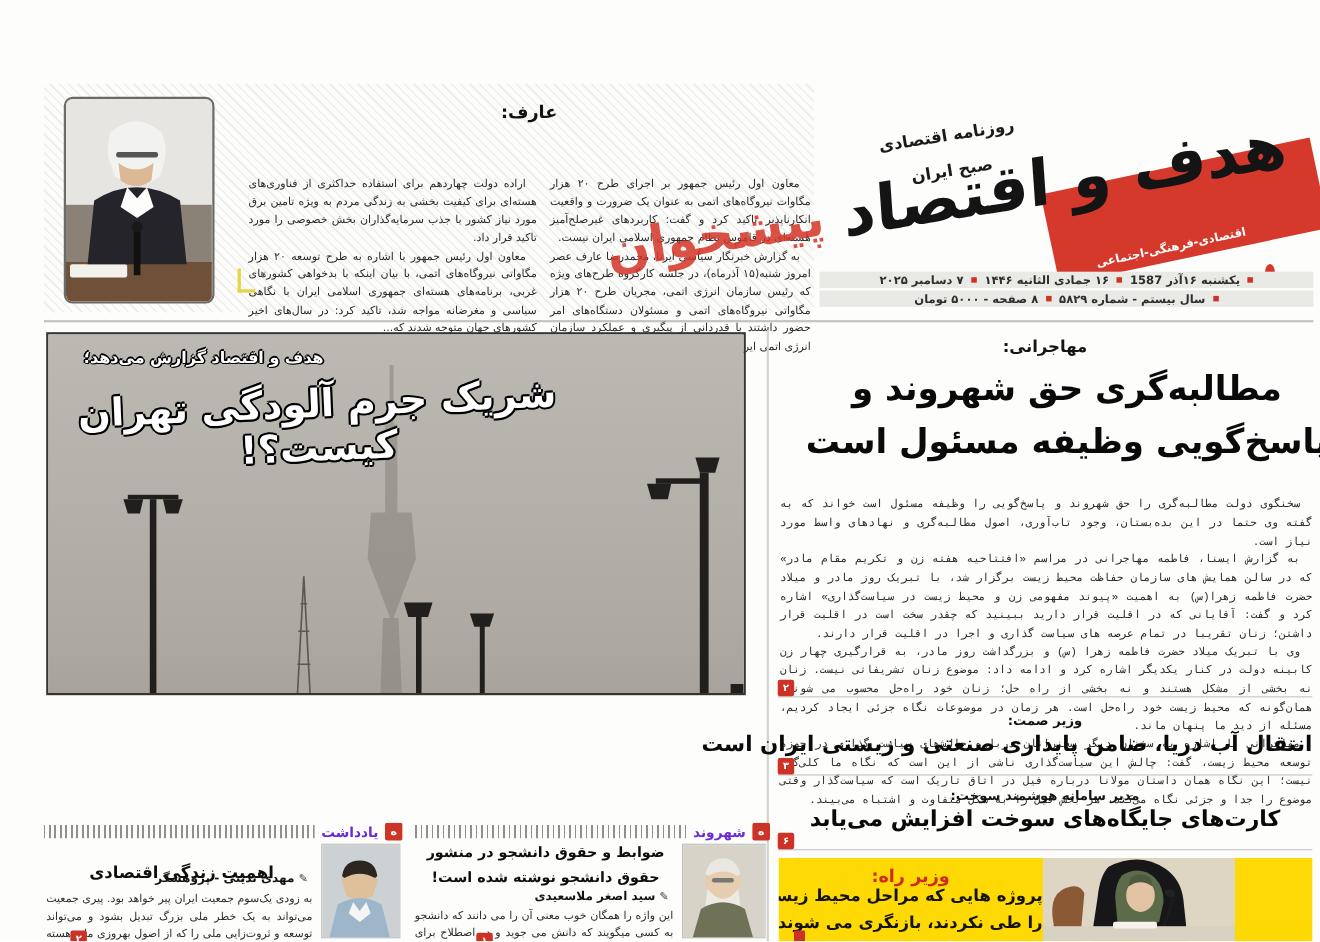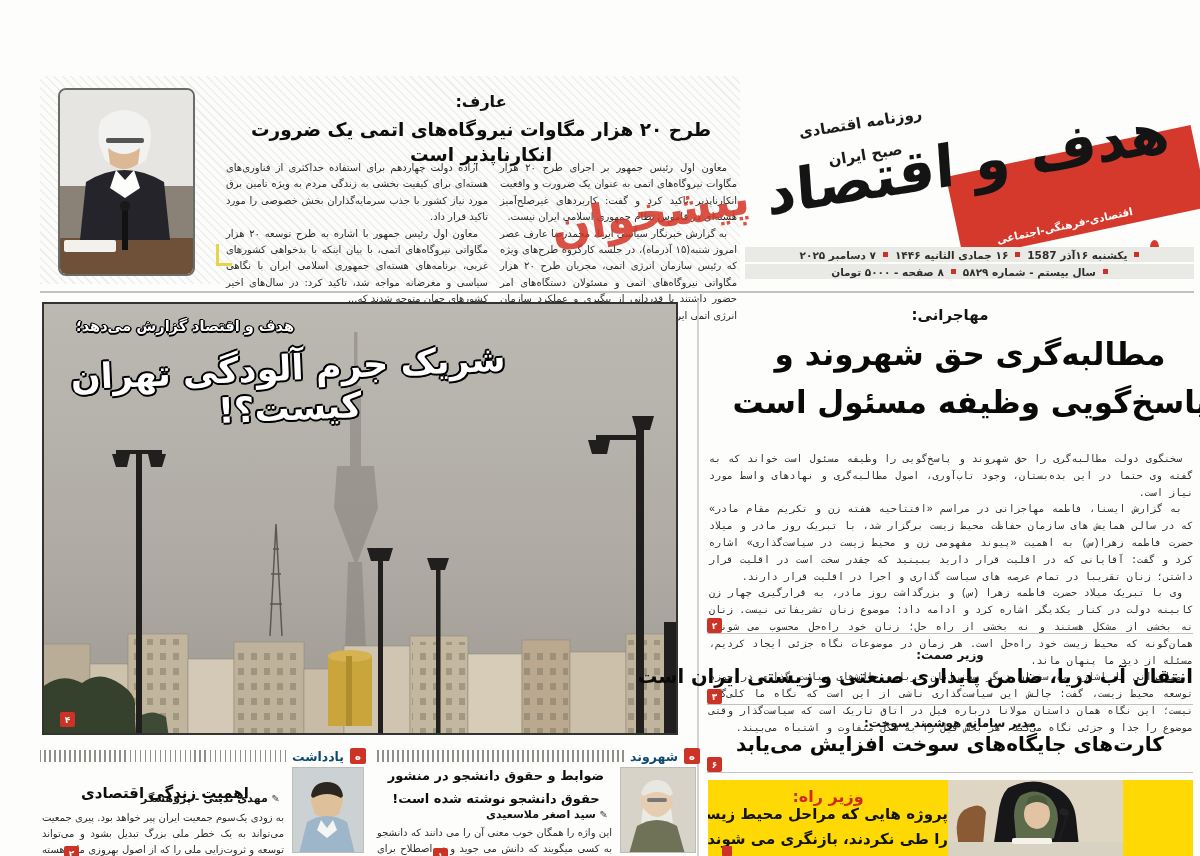--- a/index.html
+++ b/index.html
@@ -40,21 +40,21 @@
     border-left:3px solid #e8d44a; border-bottom:3px solid #e8d44a; }
   .yellow-l-num { position:absolute; left:197px; top:170px; font-size:9px; color:#8d8d8a; }
 
   
   .wm-callig { position:absolute; left:545px; top:186px; width:210px; text-align:center;
     font-size:46px; font-weight:bold; color:rgba(211,50,38,0.85); transform:rotate(-9deg); z-index:5; pointer-events:none; }
   .wm-site { position:absolute; left:556px; top:266px; width:190px; text-align:center; direction:ltr;
     font-size:19px; font-weight:bold; color:rgba(211,50,38,0.9); z-index:5; }
 
   
-  .main-photo { position:absolute; left:42px; top:302px; width:636px; height:433px;
+  .main-photo { position:absolute; left:42px; top:302px; width:636px; height:330px;
     border:2px solid #33332f; overflow:hidden; }
   .photo-kicker { position:absolute; left:16px; top:14px; width:250px; text-align:center;
     font-size:14.5px; font-weight:bold; color:#fff; z-index:3;
     text-shadow:-1.5px 0 #000, 1.5px 0 #000, 0 -1.5px #000, 0 1.5px #000, -1px -1px #000, 1px 1px #000; }
   .photo-headline { position:absolute; left:6px; top:44px; width:478px; text-align:center;
     font-size:35px; font-weight:bold; color:#fff; z-index:3; transform:rotate(-2.5deg);
     text-shadow:-2px 0 #000, 2px 0 #000, 0 -2px #000, 0 2px #000, -1.5px -1.5px #000, 1.5px 1.5px #000; }
 
   
   .pref { position:absolute; width:15px; height:15px; background:#cc3226; color:#fff;
@@ -75,21 +75,21 @@
   .yb-line { position:absolute; left:0; width:240px; text-align:center;
     font-size:15px; font-weight:bold; color:#131310; white-space:nowrap; }
   .yb-photo { position:absolute; left:240px; top:0; width:175px; height:76px; overflow:hidden; }
   .yb-mini { position:absolute; left:14px; top:66px; width:10px; height:10px; background:#cc3226; border-radius:1px; }
 
   
   .bsec { position:absolute; top:748px; height:108px; overflow:hidden; }
   .bsec-head { display:flex; flex-direction:row; align-items:center; gap:6px; height:16px; }
   .logo-sq { width:16px; height:16px; background:#ce3327; color:#fff; border-radius:2px;
     font-size:10px; font-weight:bold; display:flex; align-items:center; justify-content:center; flex:0 0 auto; }
-  .bsec-label { font-size:12.5px; font-weight:bold; color:#0c4a6e; flex:0 0 auto; }
+  .bsec-label { font-size:12.5px; font-weight:bold; color:#6d28d9; flex:0 0 auto; }
   .bsec-stripes { flex:1 1 auto; height:12px;
     background:repeating-linear-gradient(to left, #8f8f8c 0 1.5px, rgba(0,0,0,0) 1.5px 5px); }
   .bsec-photo { position:absolute; top:19px; border:1px solid #bdbdb9; overflow:hidden; }
   .bsec-headline { position:absolute; text-align:center; font-weight:bold; color:#0e0e0c; }
   .bsec-author { position:absolute; font-size:11px; font-weight:bold; color:#131311; }
   .bsec-author .pen { font-size:10px; color:#444; }
   .bsec-body { position:absolute; font-size:10px; line-height:1.62; text-align:justify; color:#2c2c2a; }
 </style>
 </head>
 <body>
@@ -131,21 +131,20 @@
         <path d="M45 30 q23 -20 46 0 q6 12 3 26 l-4 14 q-20 16 -41 0 l-6 -16 q-2 -14 2 -24 z" fill="#f2f2f0"></path>
         <path d="M52 58 q16 12 32 0 l-2 16 q-14 10 -28 0 z" fill="#dcb894"></path>
         <rect x="50" y="48" width="38" height="5" rx="2" fill="#555"></rect>
         <path d="M30 92 q38 -24 78 0 l6 58 l-90 0 z" fill="#24242a"></path>
         <path d="M60 80 l9 10 l9 -10 l6 18 l-15 10 l-15 -10 z" fill="#fdfdfb"></path>
         <rect x="66" y="120" width="6" height="40" fill="#111"></rect>
         <circle cx="69" cy="116" r="5" fill="#191919"></circle>
       </svg>
     </div>
     <div class="aref-kicker">عارف:</div>
-    <div class="aref-headline">طرح ۲۰ هزار مگاوات نیروگاه‌های اتمی یک ضرورت انکارناپذیر است</div>
     <div class="aref-col aref-col-r">
       <p>معاون اول رئیس جمهور بر اجرای طرح ۲۰ هزار مگاوات نیروگاه‌های اتمی به عنوان یک ضرورت و واقعیت انکارناپذیر تاکید کرد و گفت: کاربردهای غیرصلح‌آمیز هسته‌ای در قاموس نظام جمهوری اسلامی ایران نیست.</p>
       <p>به گزارش خبرنگار سیاسی ایرنا، محمدرضا عارف عصر امروز شنبه(۱۵ آذرماه)، در جلسه کارگروه طرح‌های ویژه که رئیس سازمان انرژی اتمی، مجریان طرح ۲۰ هزار مگاواتی نیروگاه‌های اتمی و مسئولان دستگاه‌های امر حضور داشتند با قدردانی از پیگیری و عملکرد سازمان انرژی اتمی ایران،</p>
     </div>
     <div class="aref-col aref-col-l">
       <p>اراده دولت چهاردهم برای استفاده حداکثری از فناوری‌های هسته‌ای برای کیفیت بخشی به زندگی مردم به ویژه تامین برق مورد نیاز کشور با جذب سرمایه‌گذاران بخش خصوصی را مورد تاکید قرار داد.</p>
       <p>معاون اول رئیس جمهور با اشاره به طرح توسعه ۲۰ هزار مگاواتی نیروگاه‌های اتمی، با بیان اینکه با بدخواهی کشورهای غربی، برنامه‌های هسته‌ای جمهوری اسلامی ایران با نگاهی سیاسی و مغرضانه مواجه شد، تاکید کرد: در سال‌های اخیر کشورهای جهان متوجه شدند که...</p>
     </div>
     <div class="yellow-l"></div>
     <div class="yellow-l-num">۲</div>

